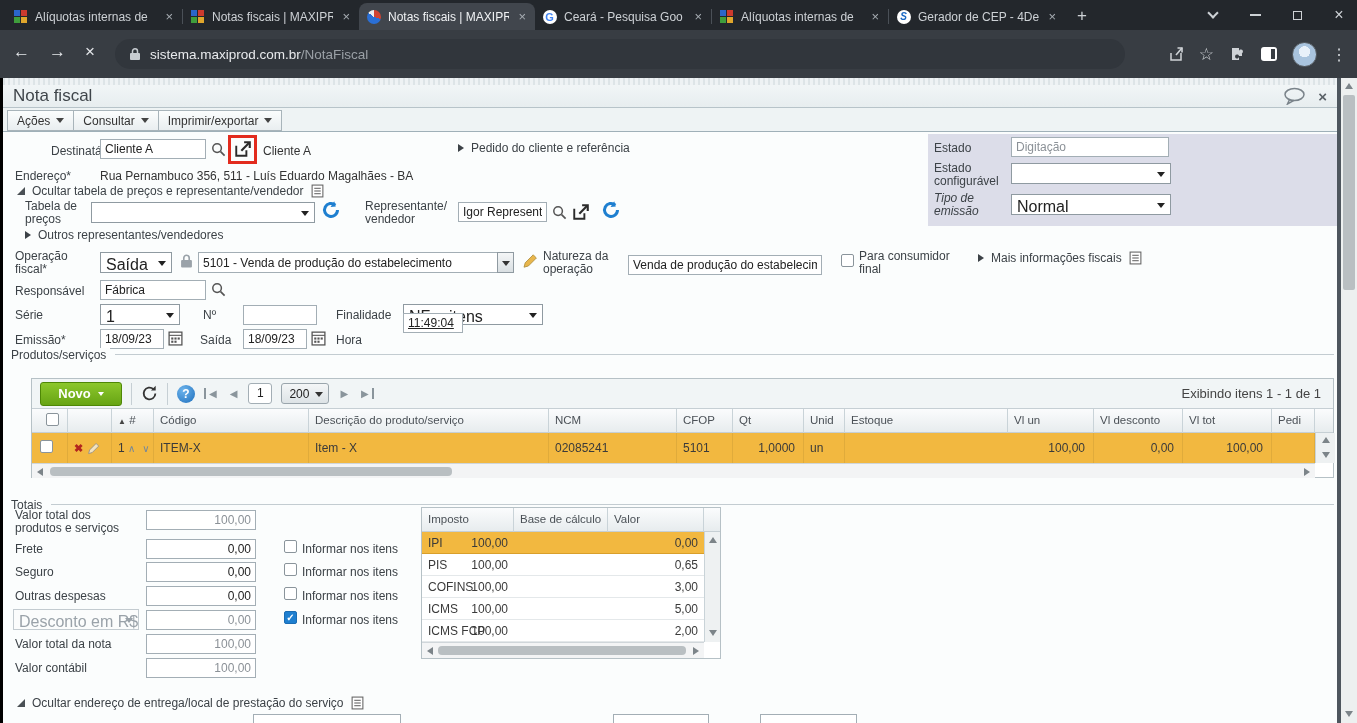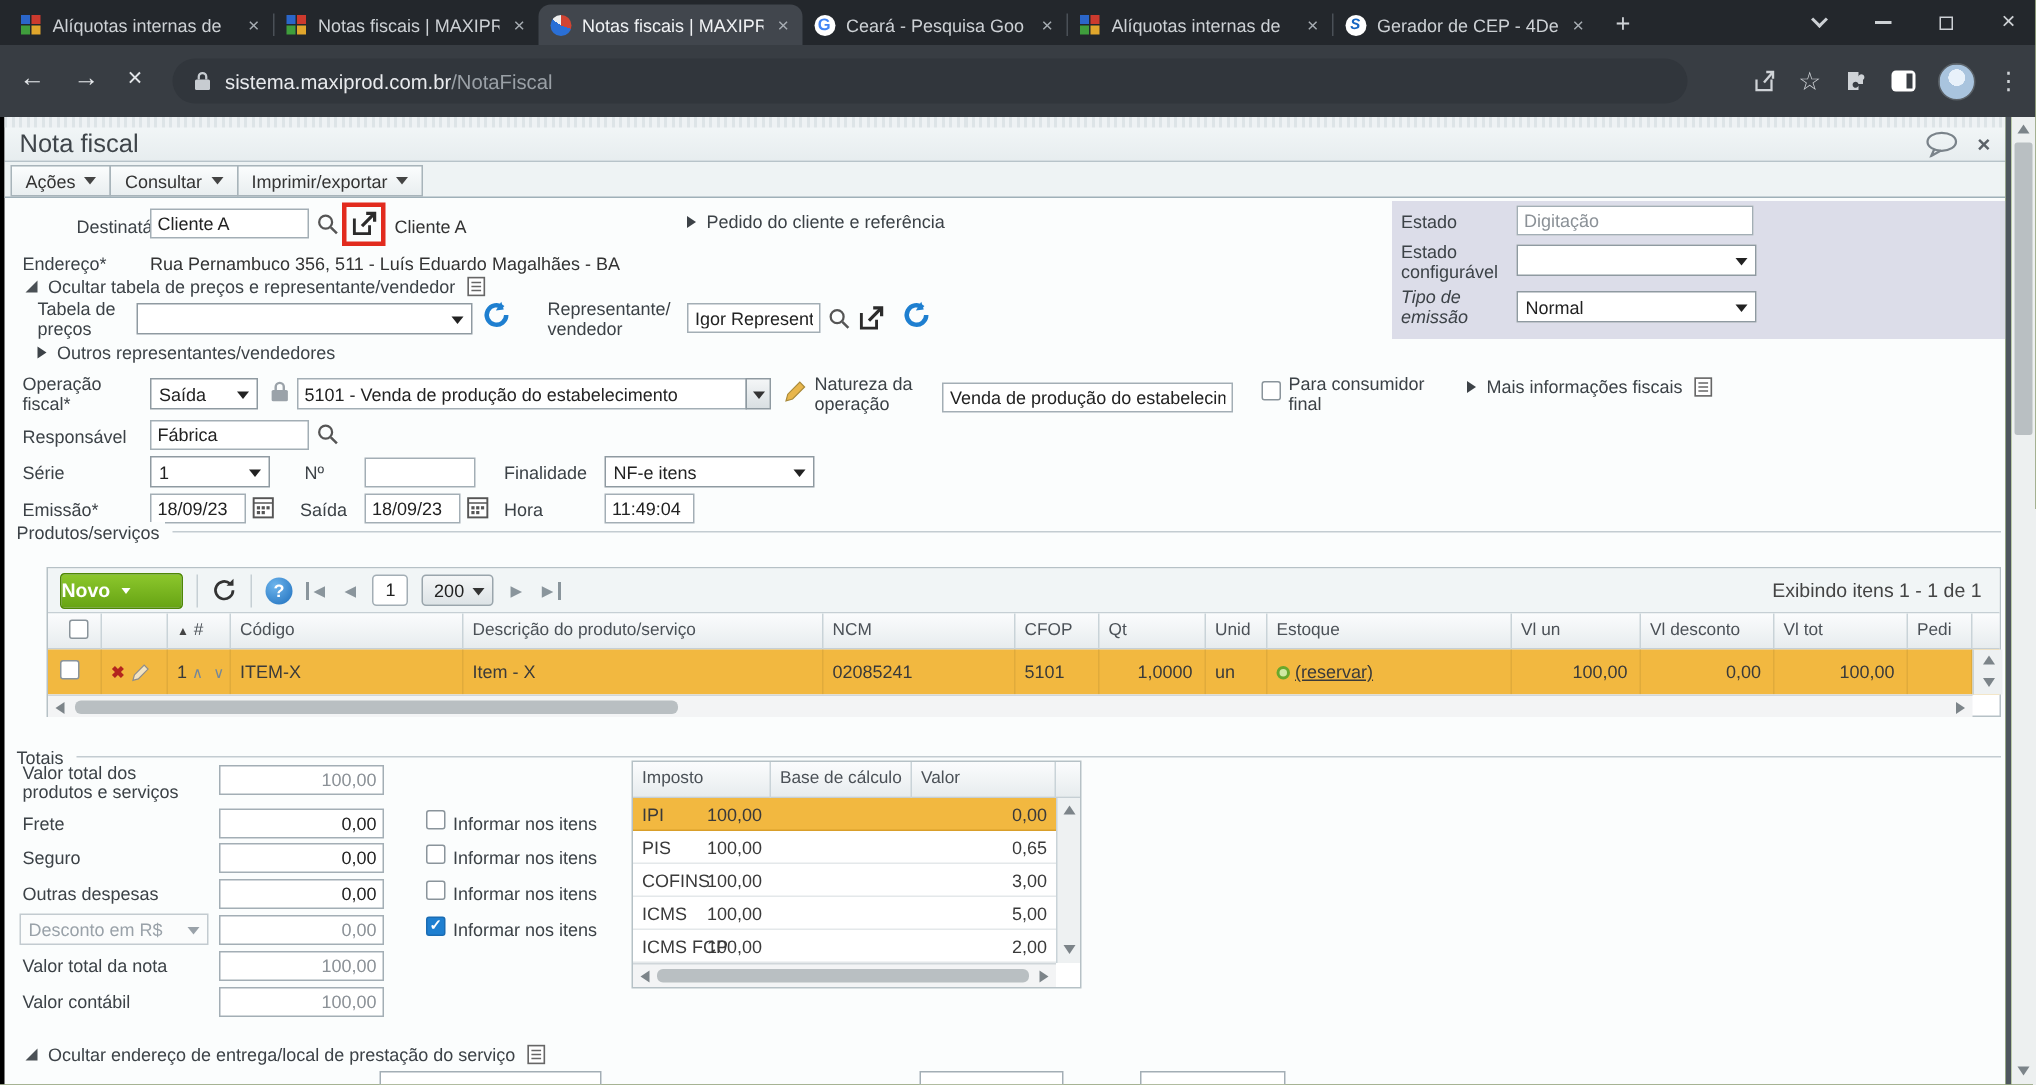--- a/index.html
+++ b/index.html
@@ -52,42 +52,42 @@
   .menubar { position:absolute; left:0; top:30px; width:100%; height:24px; background:#eef3f4; border-bottom:1px solid #9fb0b8; padding:2px 0 0 4px; display:flex; }
   .menubtn { height:21px; border:1px solid #a8b4ba; background:linear-gradient(#fbfdfd,#e9eef0); font-size:12px; color:#333; padding:3px 9px 0 9px; display:flex; gap:6px; align-items:flex-start; margin-right:-1px; }
   .caret { width:0; height:0; border-left:4px solid transparent; border-right:4px solid transparent; border-top:5px solid #444; margin-top:4px; }
 
   .lbl { position:absolute; font-size:12px; color:#3c4247; white-space:nowrap; }
   .lbl2 { white-space:normal; line-height:13px; }
   .val { position:absolute; font-size:12px; color:#333; white-space:nowrap; }
   .inp { position:absolute; height:20px; border:1px solid #a3aeb5; background:#fff; font-family:"Liberation Sans",sans-serif; font-size:12px; color:#222; padding:0 4px; }
   .inp.num { text-align:right; }
   .inp.ro { color:#8b9197; }
-  .selectbox { position:absolute; height:21px; border:1px solid #8f9aa1; background:#fff; font-size:12px; color:#222; padding:3px 18px 0 5px; overflow:hidden; white-space:nowrap; }
+  .selectbox { position:absolute; height:21px; border:1px solid #8f9aa1; background:#fff; font-size:16px; color:#222; padding:3px 18px 0 5px; overflow:hidden; white-space:nowrap; }
   .selectbox .car { position:absolute; right:5px; top:8px; width:0; height:0; border-left:4px solid transparent; border-right:4px solid transparent; border-top:5px solid #222; }
   .selectbox.disabled { border-color:#c3cbd0; color:#9aa2a9; background:#fbfcfc; }
   .combobtn { position:absolute; width:17px; height:21px; border:1px solid #8f9aa1; background:linear-gradient(#f4f6f7,#d9dfe2); }
   .combobtn .car { position:absolute; left:4px; top:8px; width:0; height:0; border-left:4px solid transparent; border-right:4px solid transparent; border-top:5px solid #333; }
 
   .tri-r { display:inline-block; width:0; height:0; border-top:4px solid transparent; border-bottom:4px solid transparent; border-left:6px solid #3c4247; }
   .tri-exp { display:inline-block; width:0; height:0; border-left:8px solid transparent; border-bottom:8px solid #4a5055; }
   .collap { position:absolute; display:flex; align-items:center; gap:7px; font-size:12px; color:#3c4247; white-space:nowrap; }
 
   .estadopanel { position:absolute; background:#dcdde9; }
   .checkbox { position:absolute; width:13px; height:13px; border:1px solid #8a949b; background:#fff; border-radius:2px; }
   .checkbox.checked { background:#1e7fd0; border-color:#1a6cb3; color:#fff; font-size:10px; font-weight:bold; line-height:12px; text-align:center; }
 
   .redbox { position:absolute; border:3px solid #e22b1e; }
 
   
   .fsline { position:absolute; height:1px; background:#c3ccd1; }
   .fslegend { position:absolute; font-size:12px; color:#3c4247; background:#fbfdfd; padding-right:4px; }
   .grid { position:absolute; border:1px solid #b6c1c6; background:#fff; }
   .gtoolbar { position:absolute; left:0; top:0; width:100%; height:30px; background:#f1f5f6; border-bottom:1px solid #c6cfd4; display:flex; align-items:center; padding:0 8px; gap:9px; }
-  .btn-novo { height:24px; width:82px; background:linear-gradient(#8cc72c,#67a414); border:1px solid #4e8706; border-radius:3px; color:#fff; font-weight:bold; font-size:13px; display:flex; align-items:center; gap:7px; }
+  .btn-novo { height:24px; width:82px; background:linear-gradient(#8cc72c,#67a414); border:1px solid #4e8706; border-radius:3px; color:#fff; font-weight:bold; font-size:13px; display:flex; align-items:center; justify-content:center; gap:7px; }
   .btn-novo .car { width:0; height:0; border-left:3.5px solid transparent; border-right:3.5px solid transparent; border-top:4px solid #fff; }
   .tsep { width:1px; height:22px; background:#c6cfd4; }
   .helpcirc { width:18px; height:18px; border-radius:50%; background:radial-gradient(circle at 35% 30%, #6db4ec, #1e6fbd); color:#fff; font-size:12px; font-weight:bold; text-align:center; line-height:18px; }
   .pgbtn { color:#8a959c; font-size:10px; padding:0 2px; }
   .pginp { width:24px; height:21px; border:1px solid #a3aeb5; border-radius:3px; background:#fff; font-size:12px; text-align:center; padding-top:2px; color:#222; }
   .pgsel { width:48px; height:21px; border:1px solid #9aa5ac; border-radius:3px; background:linear-gradient(#f4f6f7,#dde3e6); font-size:12px; color:#222; padding:3px 0 0 7px; position:relative; }
   .pgsel .car { position:absolute; right:5px; top:8px; width:0; height:0; border-left:4px solid transparent; border-right:4px solid transparent; border-top:5px solid #333; }
   .ginfo { margin-left:auto; font-size:13px; color:#444; padding-right:4px; }
   .ghead { position:absolute; left:0; top:30px; width:100%; height:24px; background:linear-gradient(#fbfcfd,#e7ecee); border-bottom:1px solid #c6cfd4; }
   .gh { position:absolute; top:0; height:24px; border-right:1px solid #c9d3d8; font-size:11.5px; color:#4b5157; padding:5px 0 0 6px; overflow:hidden; white-space:nowrap; }
@@ -369,21 +369,21 @@
     <svg class="svgic" style="position:absolute; left:308px; top:252px;" width="15" height="16" viewBox="0 0 14 15">
         <rect x="1" y="2" width="12" height="12" fill="#fff" stroke="#555" stroke-width="1.2"></rect>
         <line x1="1" y1="5" x2="13" y2="5" stroke="#555"></line>
         <rect x="3" y="7" width="2" height="2" fill="#555"></rect>
         <rect x="6" y="7" width="2" height="2" fill="#555"></rect>
         <rect x="9" y="7" width="2" height="2" fill="#555"></rect>
         <rect x="3" y="10" width="2" height="2" fill="#555"></rect>
         <rect x="6" y="10" width="2" height="2" fill="#555"></rect>
       </svg>
     <span class="lbl" style="left:333px; top:255px;">Hora</span>
-    <input class="inp" style="left: 400px; top: 251px; width: 60px;" value="11:49:04">
+    <input class="inp" style="left: 400px; top: 235px; width: 60px; text-decoration: underline;" value="11:49:04">
 
     <div class="fsline" style="left:112px; top:276px; width:1219px;"></div>
     <span class="fslegend" style="left:8px; top:270px;">Produtos/serviços</span>
 
     <div class="grid" style="left:28px; top:300px; width:1303px; height:100px;">
       <div class="gtoolbar">
         <div class="btn-novo">
             <span>Novo</span>
             <span class="car"></span>
           </div>
@@ -427,21 +427,20 @@
           <svg class="svgic" width="13" height="13" viewBox="0 0 16 16">
               <path d="M2 14.2l1.2-4.4 8-8 3.2 3.2-8 8z" fill="#f3e3c0" stroke="#8d8d8d" stroke-width="1"></path>
             </svg></div>
         <div class="gc" style="left:80px; width:42px;"><span>1</span> <span class="updown">∧ ∨</span></div>
         <div class="gc" style="left:122px; width:155px;">ITEM-X</div>
         <div class="gc" style="left:277px; width:240px;">Item - X</div>
         <div class="gc" style="left:517px; width:128px;">02085241</div>
         <div class="gc" style="left:645px; width:56px;">5101</div>
         <div class="gc num" style="left:701px; width:71px;">1,0000</div>
         <div class="gc" style="left:772px; width:41px;">un</div>
-        <div class="gc" style="left:813px; width:163px;"><span class="greendot"></span> <span class="rlink">(reservar)</span></div>
         <div class="gc num" style="left:976px; width:86px;">100,00</div>
         <div class="gc num" style="left:1062px; width:89px;">0,00</div>
         <div class="gc num" style="left:1151px; width:89px;">100,00</div>
         <div class="gc" style="left:1240px; width:43px;"></div>
       </div>
       <div class="minivcol" style="left:1283px; top:54px; width:20px; height:30px;">
         <span class="scrollarrow arr-up" style="left:6px; top:4px; position:absolute;"></span>
         <span class="scrollarrow arr-dn" style="left:6px; top:19px; position:absolute;"></span>
       </div>
       <div class="hscroll" style="left:0; top:84px; width:1283px; height:15px;">

